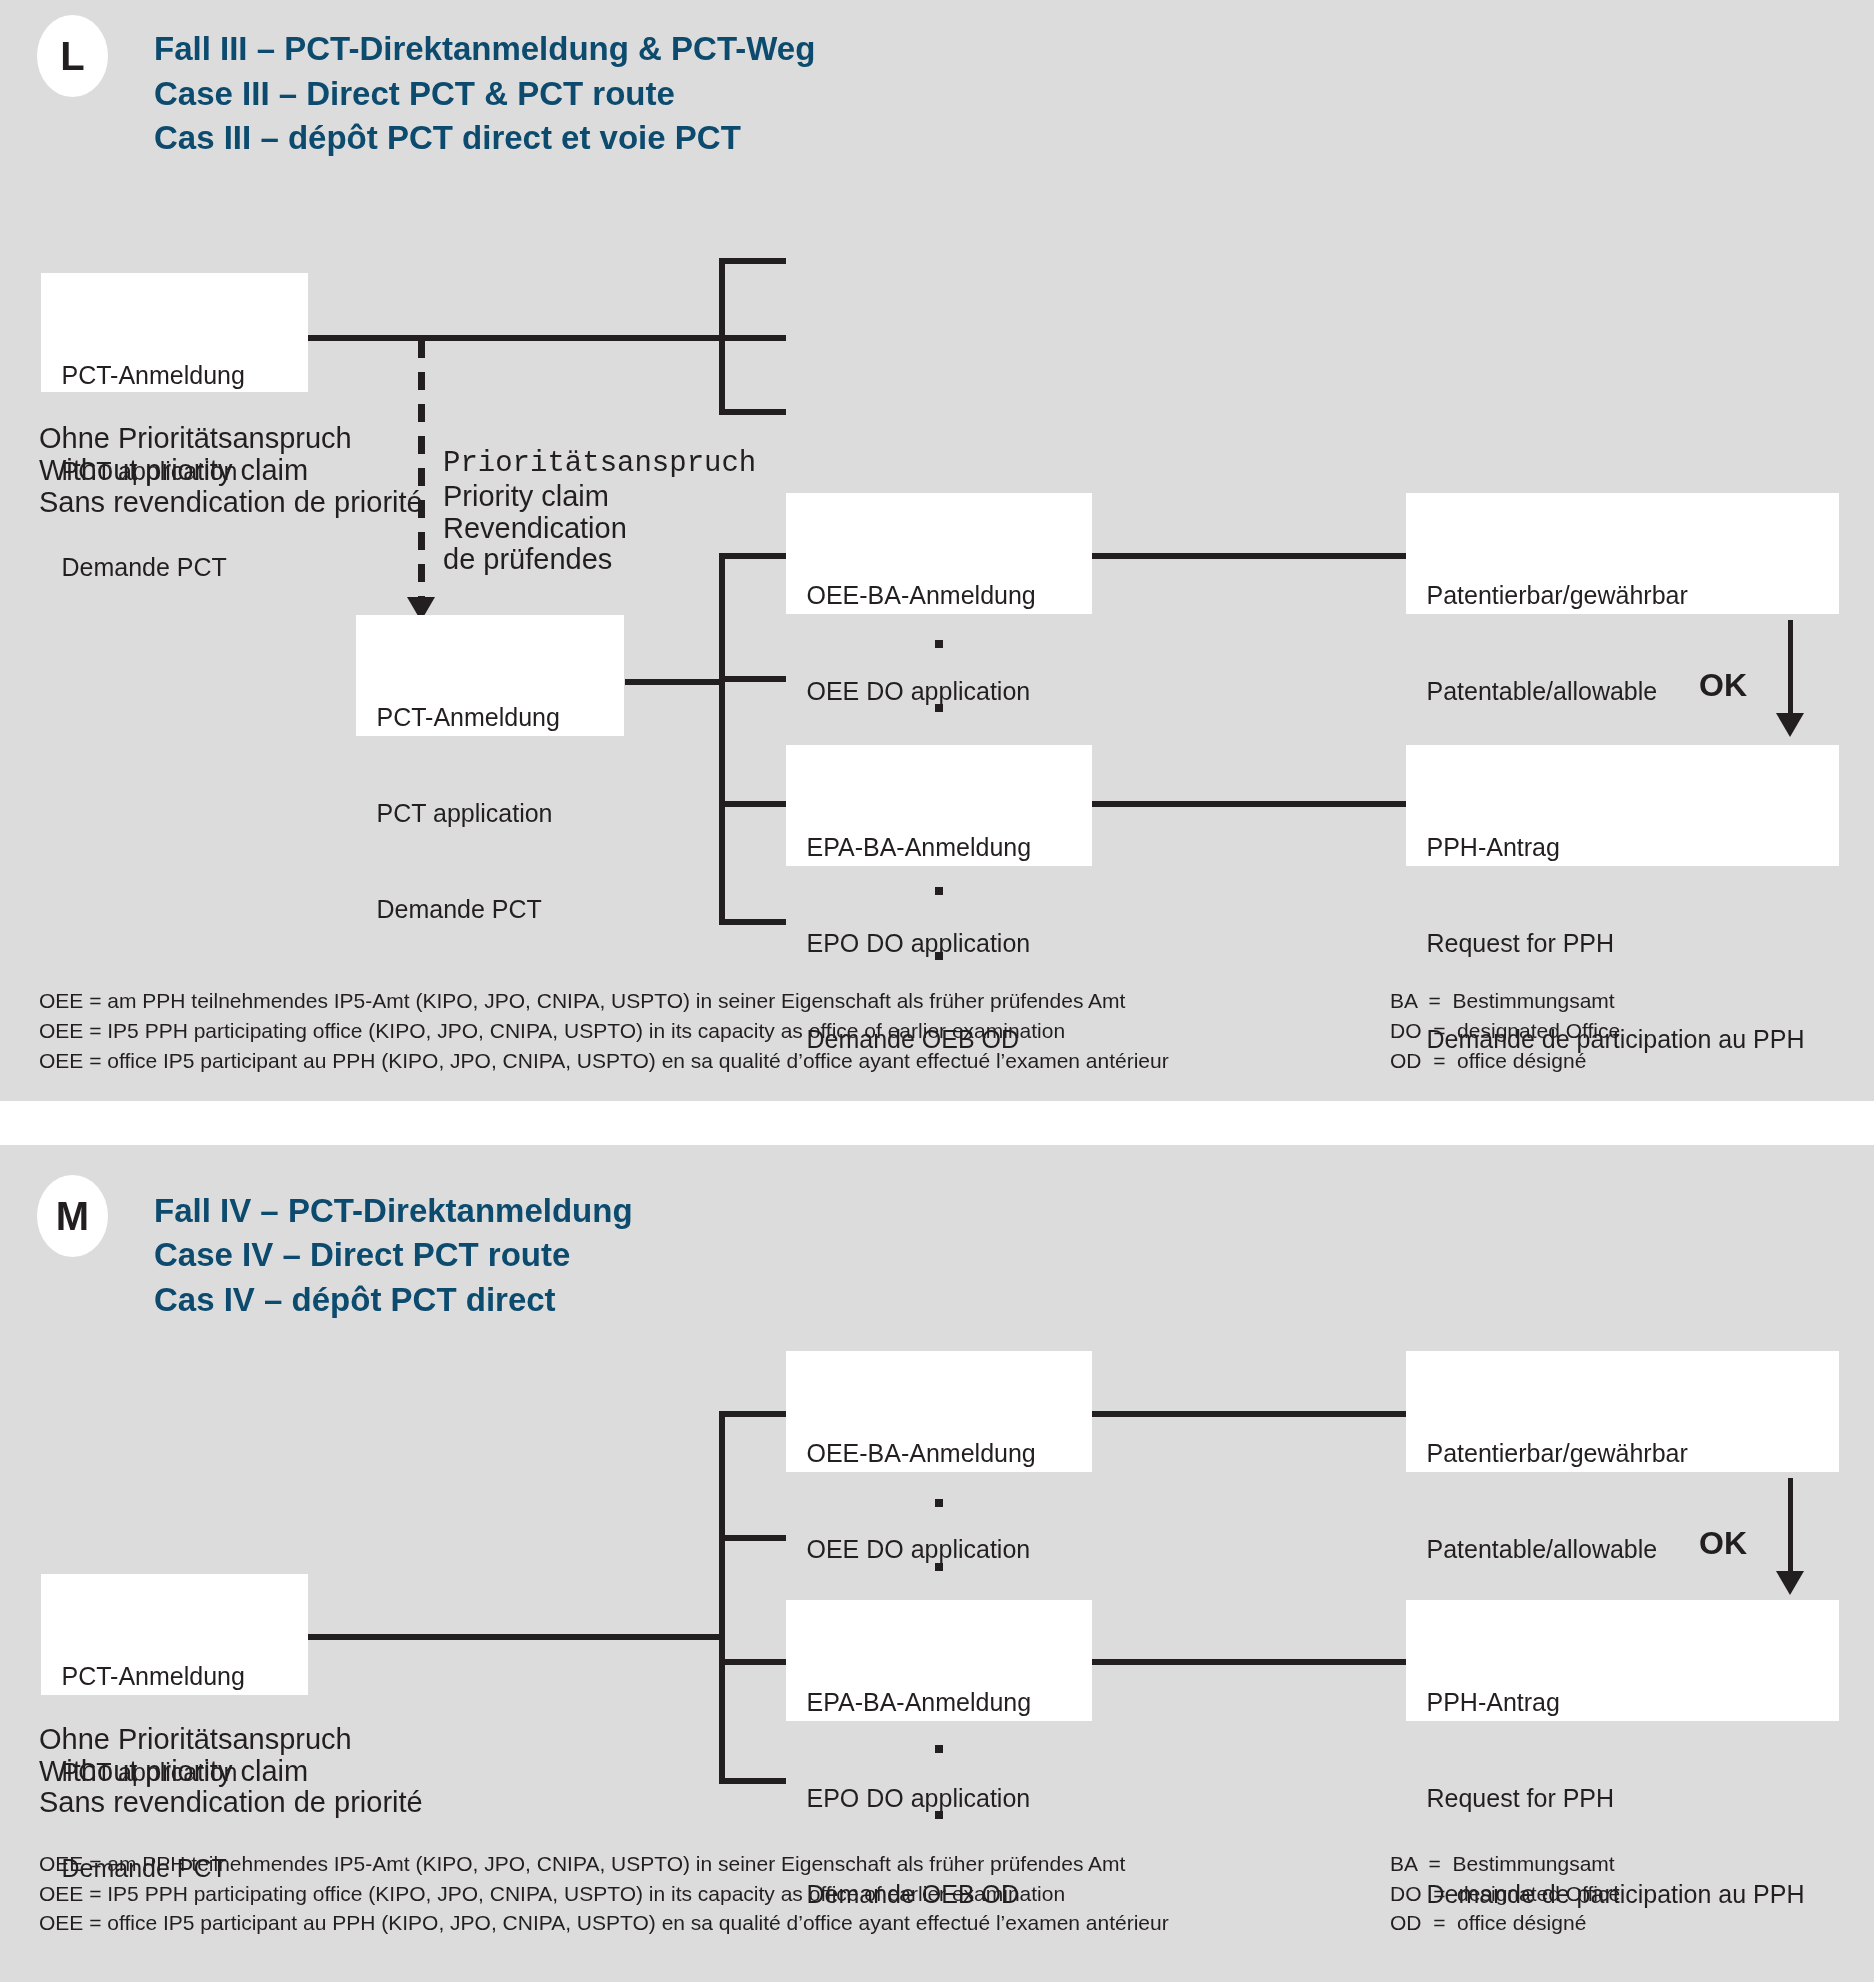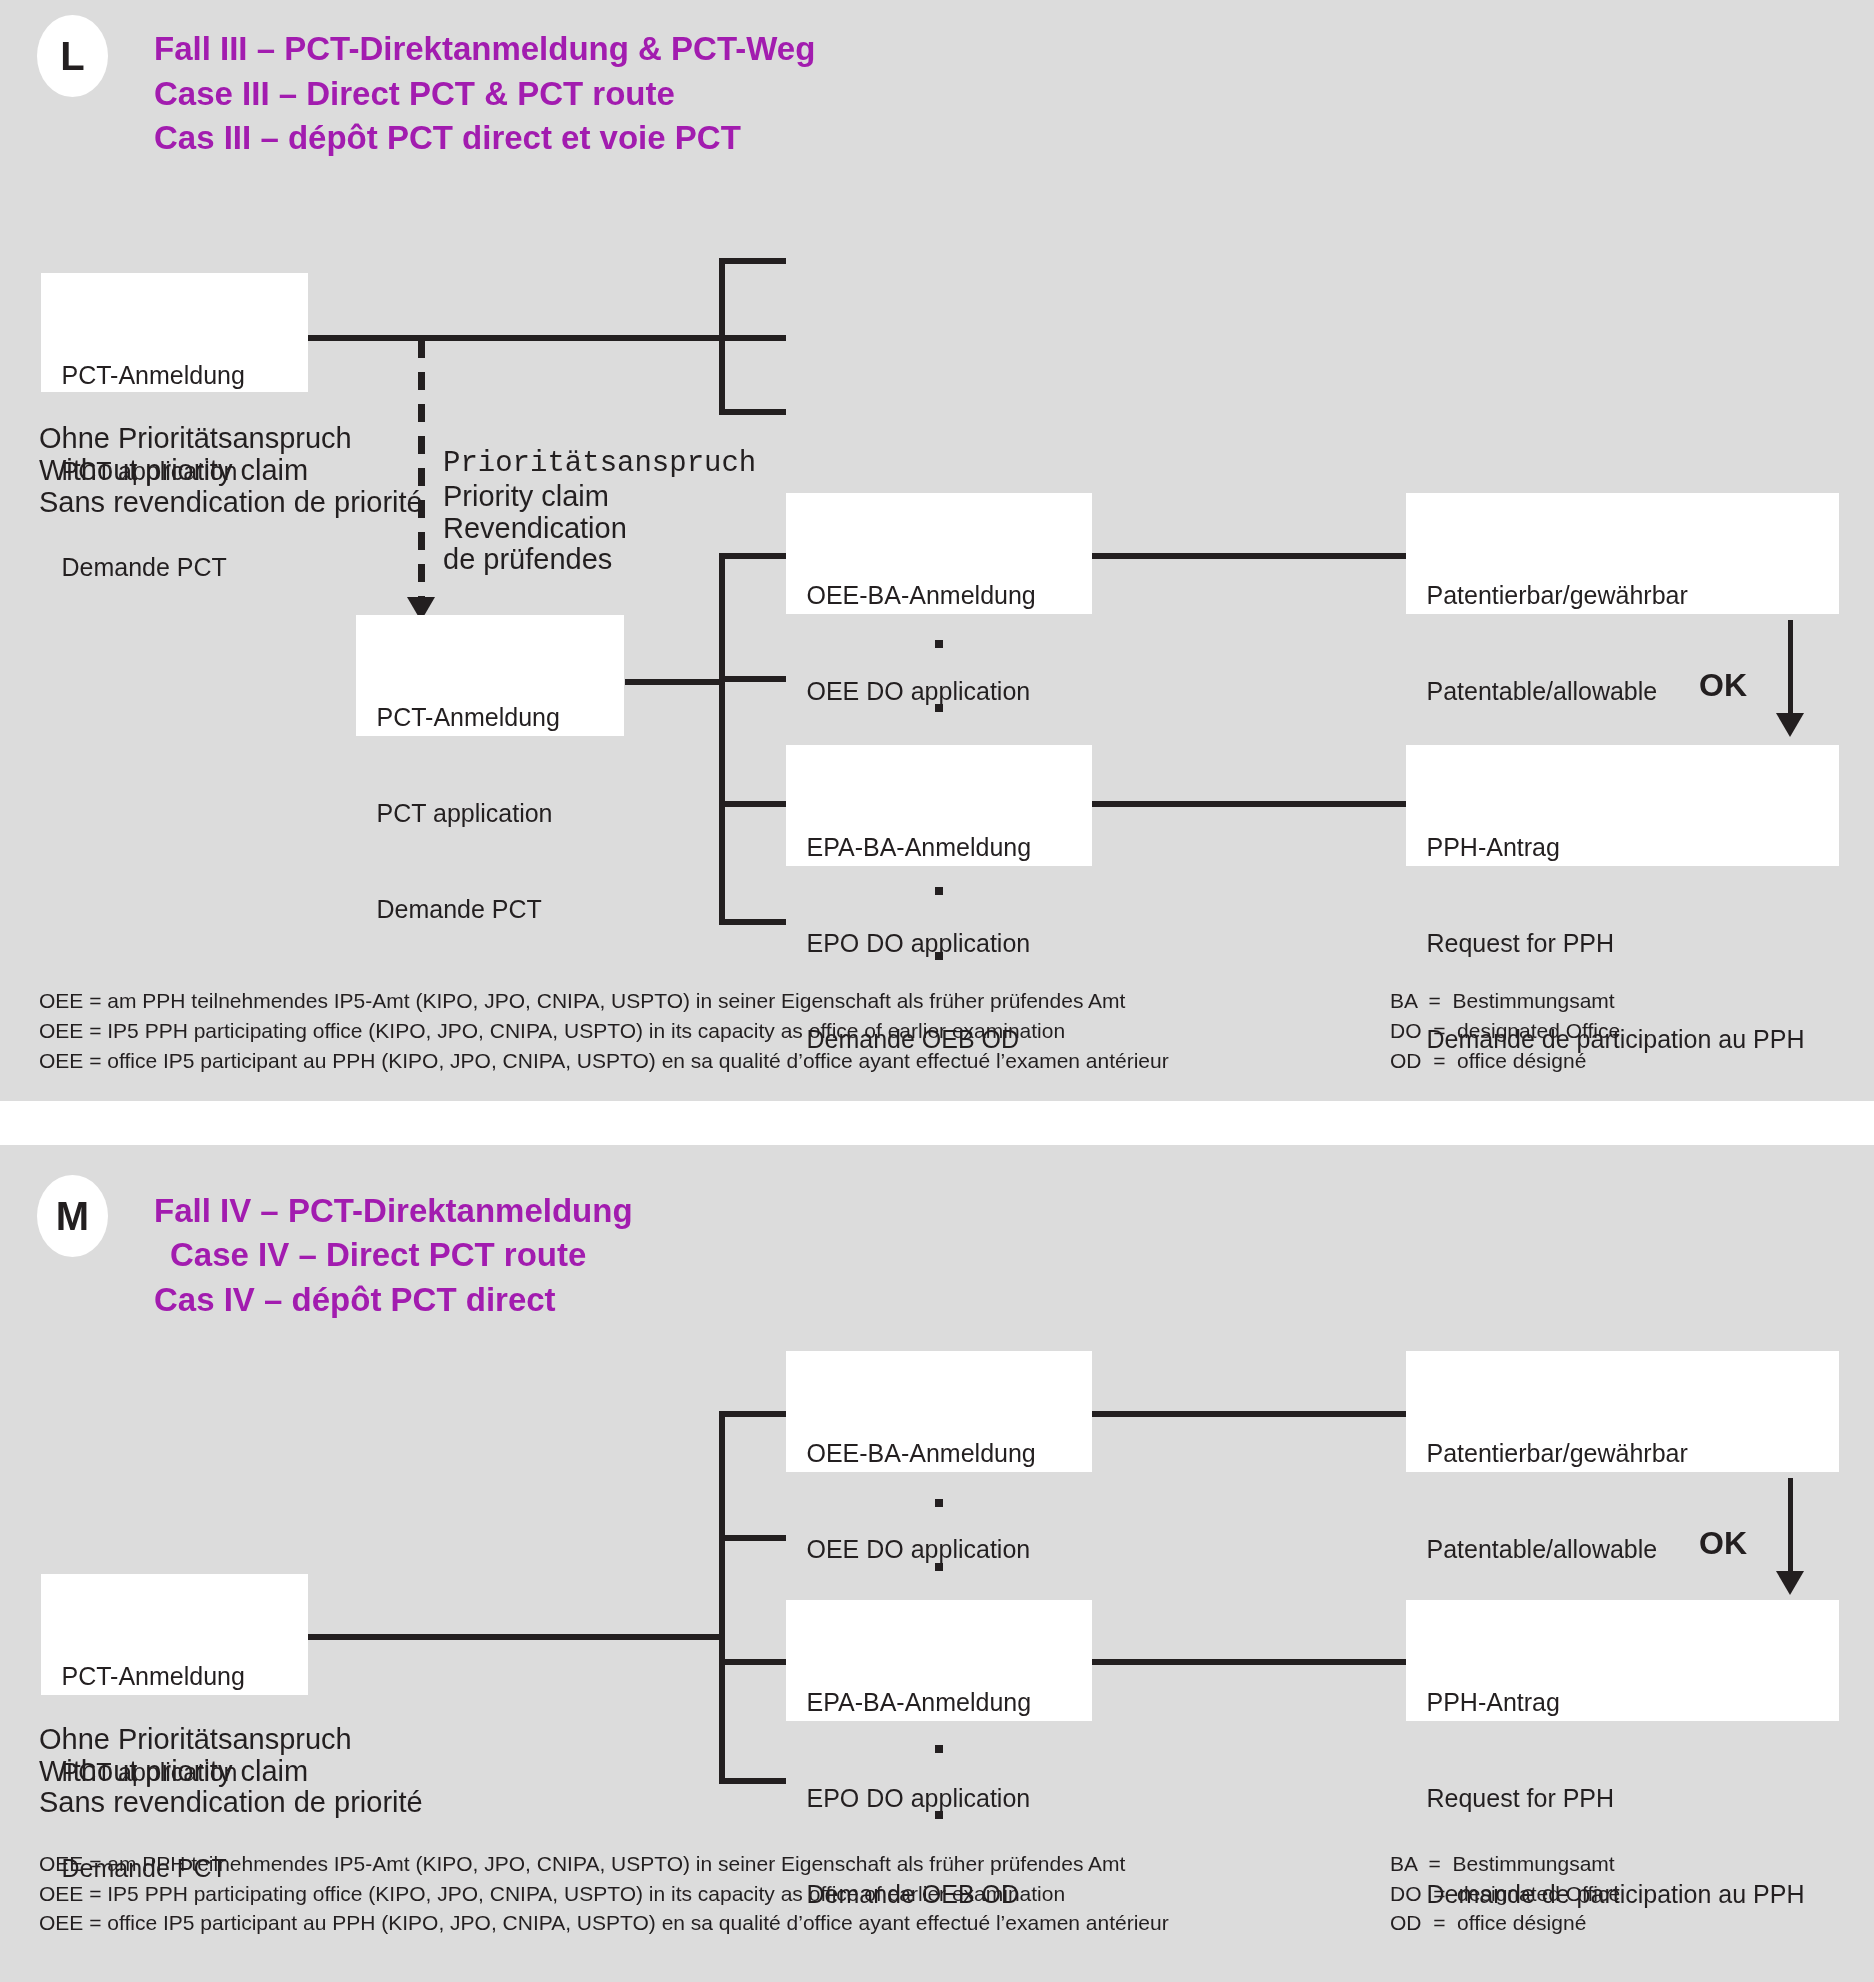--- a/index.html
+++ b/index.html
@@ -8,21 +8,21 @@
 
   .panel{position:absolute;left:0;width:1875px;background:#dcdcdc;}
   #panel-L{top:0;height:1101px;}
   #panel-M{top:1145px;height:838px;}
 
   .badge{
     position:absolute;width:71px;height:82px;border-radius:50%;
     background:#ffffff;display:flex;align-items:center;justify-content:center;
     font-weight:bold;font-size:40px;color:#231f20;letter-spacing:0;
   }
-  .title{position:absolute;font-weight:bold;font-size:33px;line-height:42px;color:#a21caf;white-space:pre;}
+  .title{position:absolute;font-weight:bold;font-size:33px;line-height:42px;color:#0c4a6e;white-space:pre;}
 
   .box{
     position:absolute;background:#ffffff;box-sizing:border-box;
     font-size:25px;line-height:32px;color:#231f20;white-space:pre;
     padding:22.4px 0 0 20.5px;z-index:4;
   }
   .plain{
     position:absolute;font-size:29px;line-height:32px;color:#231f20;white-space:pre;z-index:5;
   }
   .legend{
@@ -132,21 +132,21 @@
     <div class="legend" style="left:1390px;top:987px;">BA  =  Bestimmungsamt</div>
     <div class="legend" style="left:1390px;top:1017px;">DO  =  designated Office</div>
     <div class="legend" style="left:1390px;top:1047px;">OD  =  office désigné</div>
   </div>
 
   <div class="panel" id="panel-M">
 
     <div class="badge" style="left:37px;top:30px;">M</div>
 
     <div class="title" style="left:154px;top:45px;">Fall IV – PCT-Direktanmeldung</div>
-    <div class="title" style="left:170px;top:89px;">Case IV – Direct PCT route</div>
+    <div class="title" style="left:154px;top:89px;">Case IV – Direct PCT route</div>
     <div class="title" style="left:154px;top:134px;">Cas IV – dépôt PCT direct</div>
 
     <div class="box" style="left:41px;top:1574px;width:267px;height:121px;top:429px;">
       <div>PCT-Anmeldung</div>
       <div>PCT application</div>
       <div>Demande PCT</div>
     </div>
 
     <div class="hline" style="left:308px;top:489px;width:414px;"></div>
 

